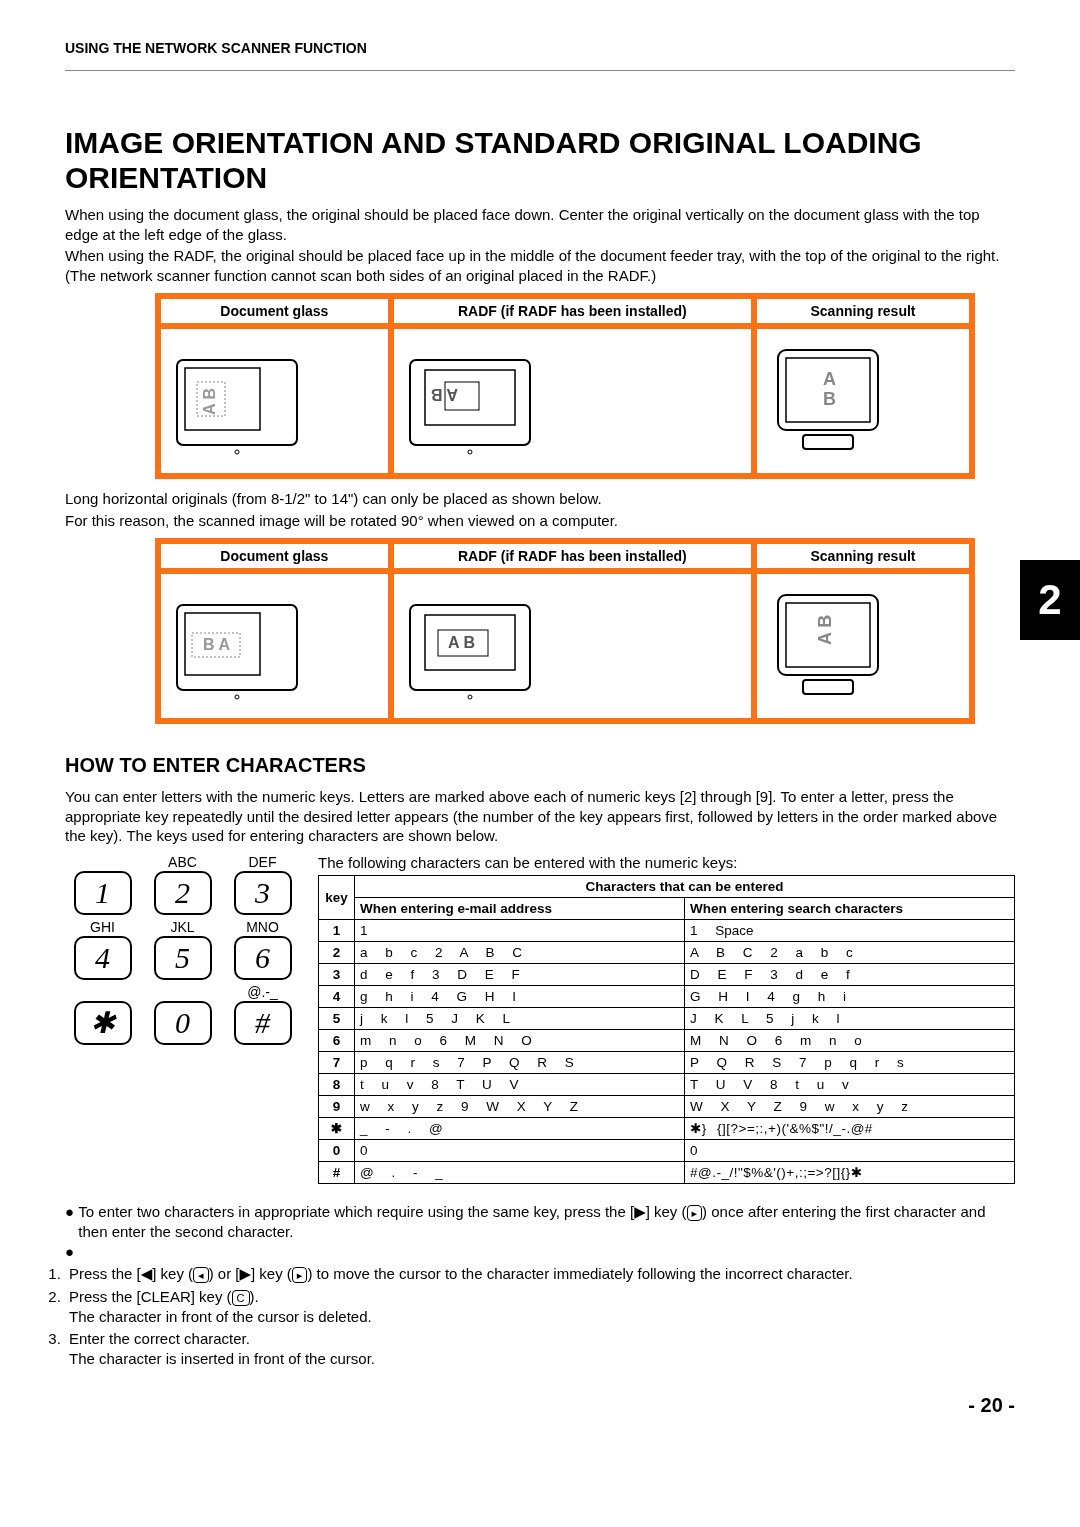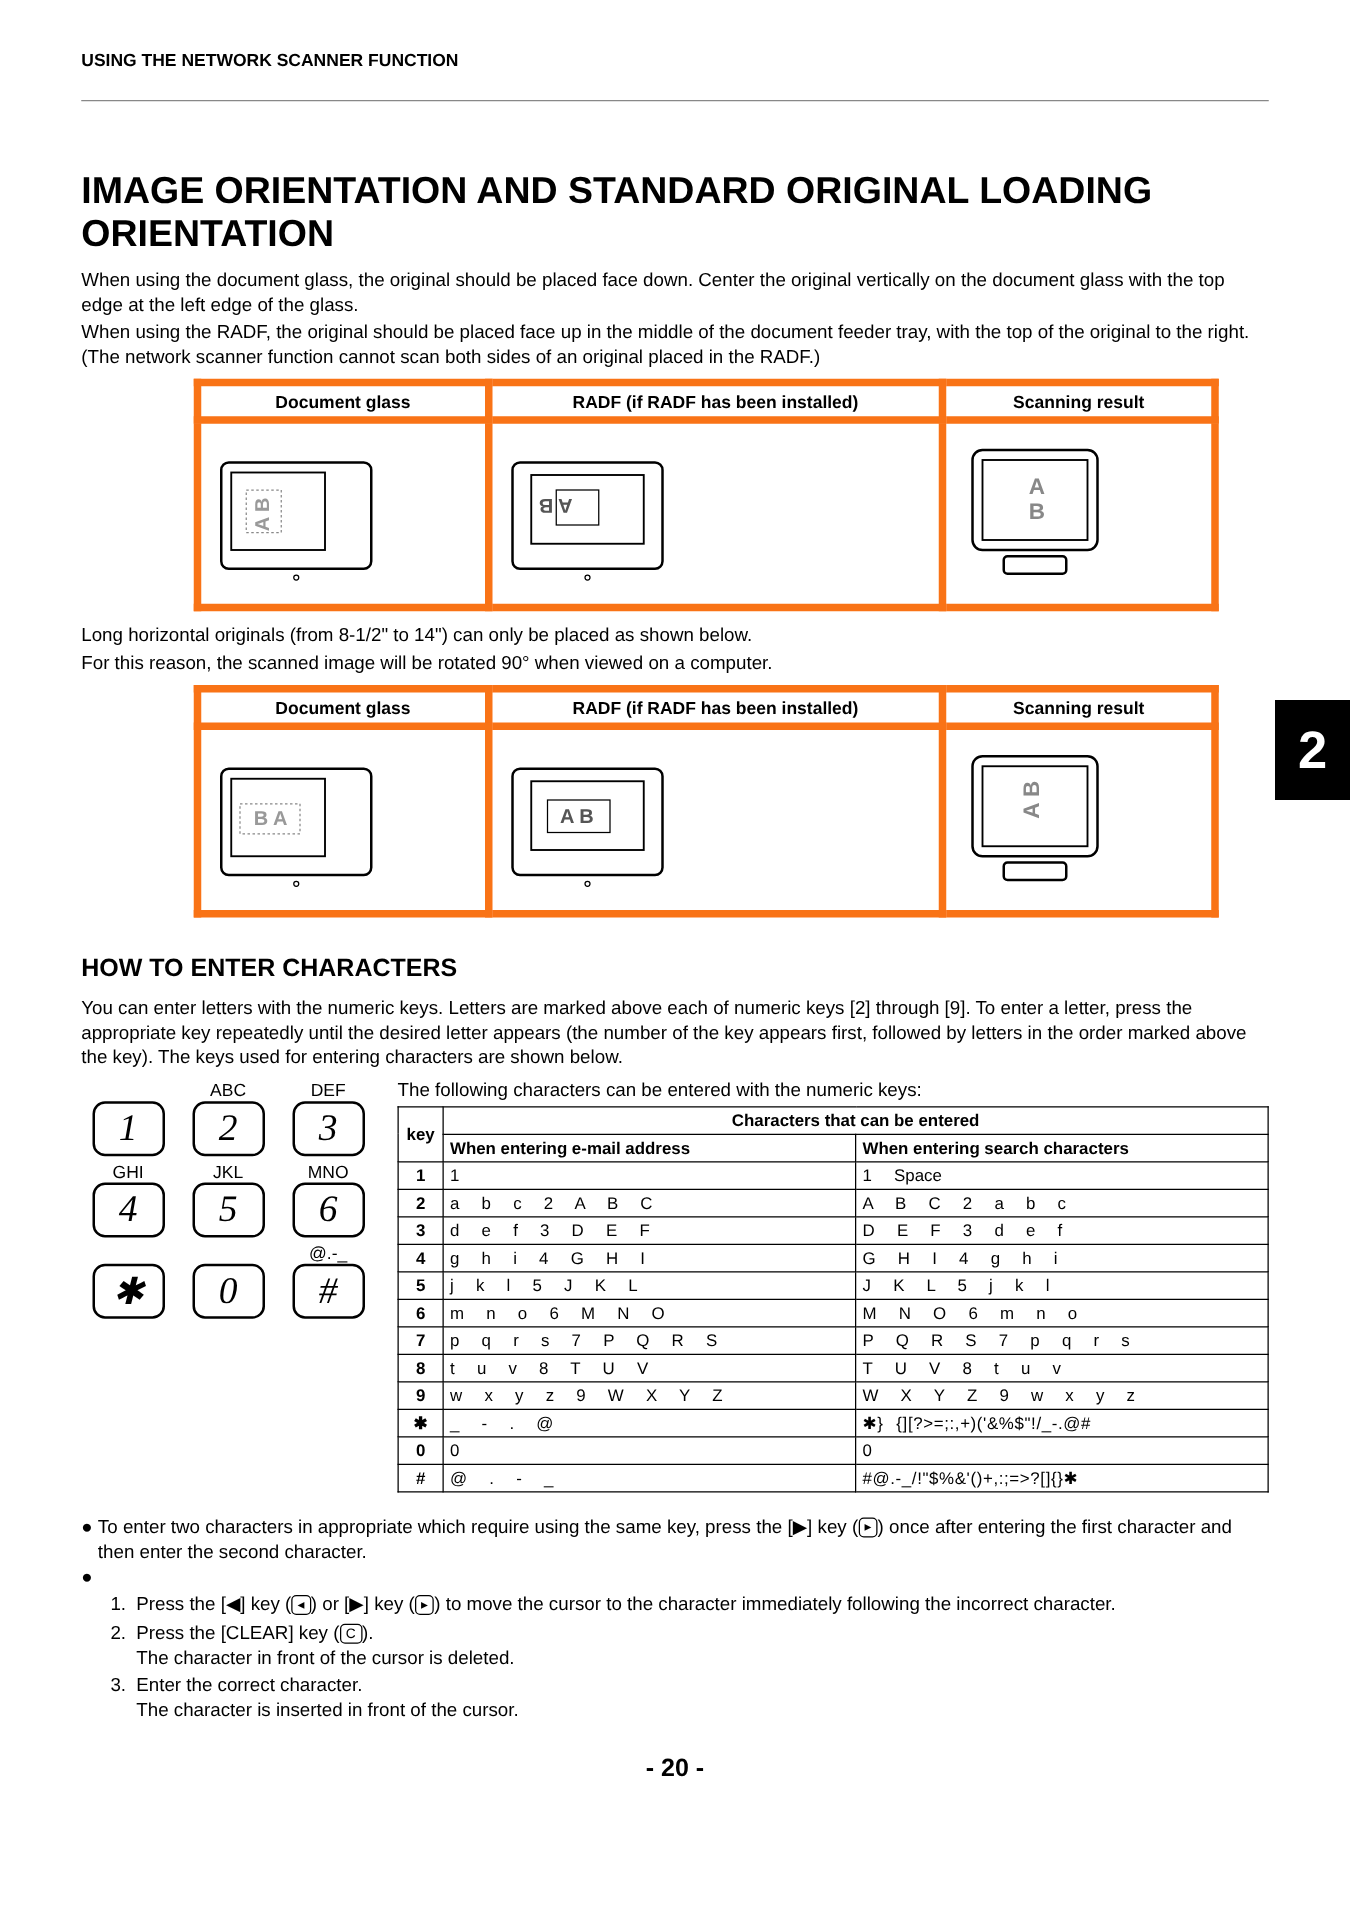--- a/index.html
+++ b/index.html
@@ -9,21 +9,21 @@
     color: #000;
     width: 1080px;
     min-height: 1527px;
     padding: 40px 65px 30px 65px;
     position: relative;
   }
   .header-line {
     font-size: 14px;
     font-weight: bold;
     border-bottom: 1.5px solid #888;
-    padding-bottom: 24px;
+    padding-bottom: 14px;
     margin-bottom: 55px;
   }
   h1.main-title {
     font-size: 30px;
     font-weight: bold;
     margin-bottom: 10px;
     line-height: 1.15;
   }
   .para {
     font-size: 15px;
@@ -111,33 +111,33 @@
   .char-table th.center, .char-table td.center { text-align: center; }
   .char-table .key-col { width: 36px; text-align: center; font-weight: bold; background: #fff; }
   .char-table .chars { letter-spacing: 10px; font-family: Arial, sans-serif; white-space: nowrap;}
   .notes {
     font-size: 15px;
     margin-top: 18px;
     line-height: 1.35;
   }
   .notes .bullet { display: flex; }
   .notes .b-mark { width: 16px; }
-  .notes ol { margin-left: 40px; margin-top: 2px; }
+  .notes ol { margin-top: 2px; }
   .notes ol li { margin-bottom: 2px; padding-left: 4px;}
   .key-glyph {
     display: inline-block;
     border: 1px solid #000;
     border-radius: 4px;
     padding: 0 4px;
     font-size: 11px;
     line-height: 14px;
     vertical-align: middle;
   }
   .page-num {
-    text-align: center;
+    text-align: right;
     font-size: 20px;
     font-weight: bold;
     margin-top: 24px;
   }
   
   .diag-svg { width: 140px; height: 120px; }
   .monitor-svg { width: 130px; height: 120px; }
 </style>
 </head>
 <body>

